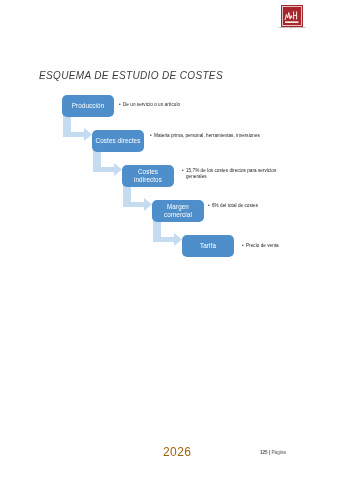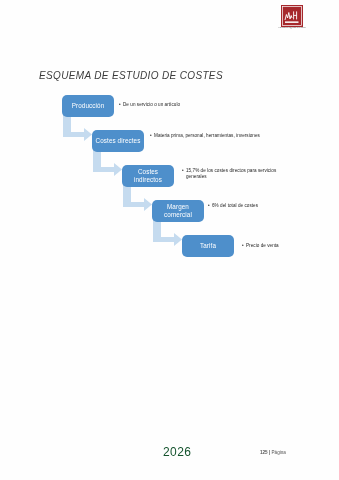--- a/index.html
+++ b/index.html
@@ -107,21 +107,21 @@
     font-size: 4.6px;
     color: #262626;
   }
 
   
   .footer-year {
     position: absolute;
     left: 163px;
     top: 445px;
     font-size: 12px;
-    color: #14532d;
+    color: #a16207;
     letter-spacing: 0.4px;
   }
   .footer-page {
     position: absolute;
     left: 260px;
     top: 450px;
     font-size: 4.6px;
     color: #555555;
     white-space: nowrap;
   }

